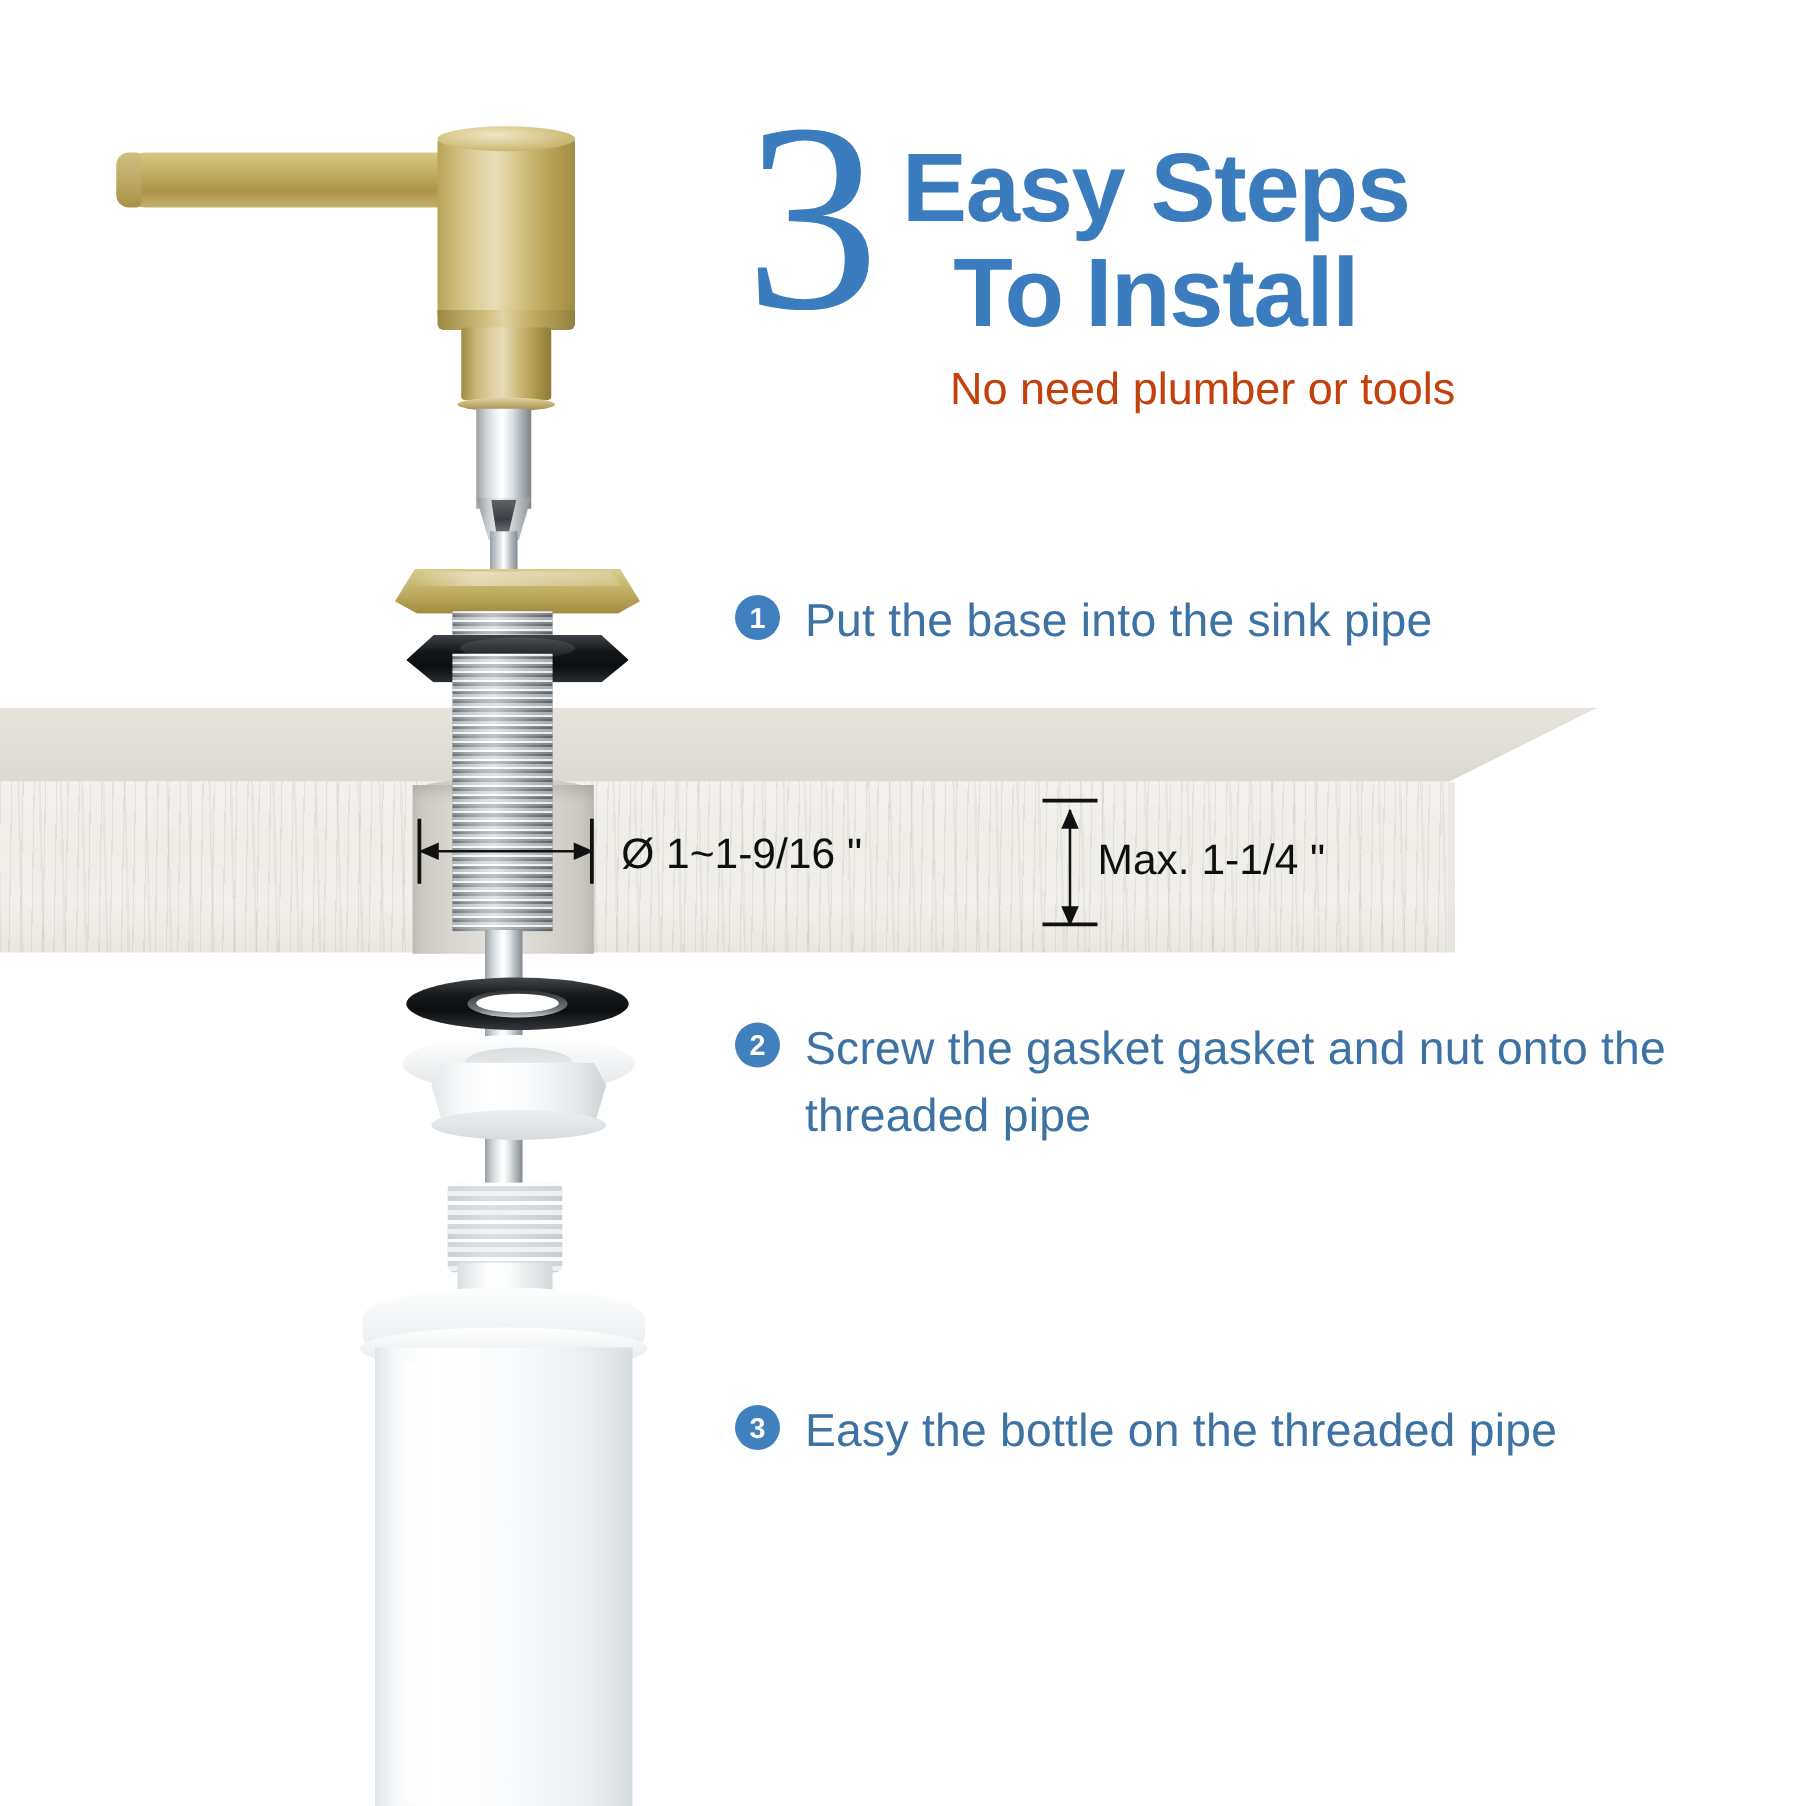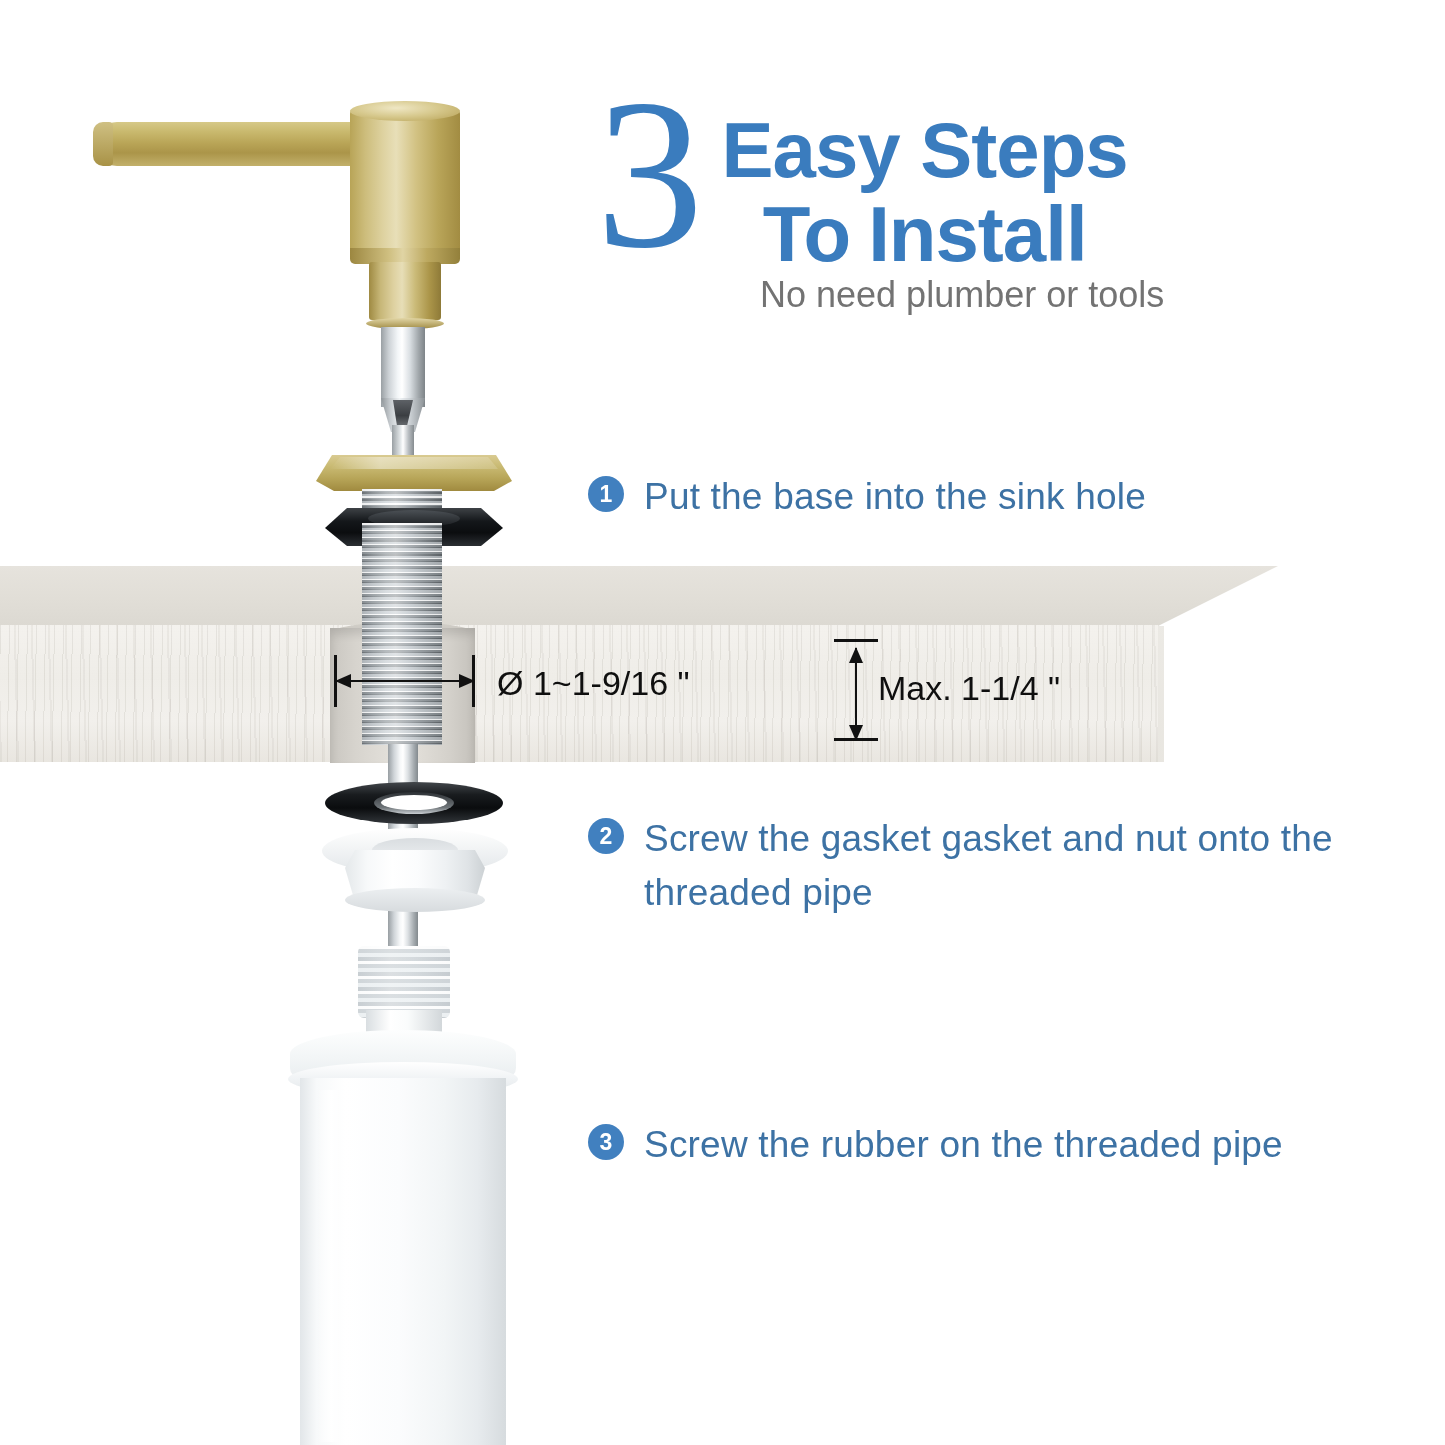--- a/index.html
+++ b/index.html
@@ -12,21 +12,21 @@
   .headline{position:absolute;left:596px;top:92px;width:640px;}
   .hl-row{display:flex;align-items:flex-start;}
   .big-three{font-family:"Liberation Serif","DejaVu Serif",serif;
              font-size:215px;line-height:0.82;font-weight:400;
              color:#3a7cbe;letter-spacing:-6px;margin-top:-6px;}
   .hl-text{margin-left:24px;margin-top:20px;}
   .hl-line{font-size:78px;line-height:0.98;font-weight:700;color:#3a7cbe;
            letter-spacing:-1px;white-space:nowrap;}
   .hl-line2{margin-top:8px;text-align:center;}
   .hl-line2 .sp{display:inline-block;width:18px;}
-  .subhead{position:absolute;left:760px;top:274px;font-size:36px;color:#737373;
+  .subhead{position:absolute;left:760px;top:290px;font-size:36px;color:#c2410c;
            font-weight:400;letter-spacing:0px;white-space:nowrap;}
 
   
   .step{position:absolute;display:flex;align-items:flex-start;}
   .badge{width:36px;height:36px;border-radius:50%;background:#4180bf;color:#fff;
          font-size:23px;font-weight:700;display:flex;align-items:center;
          justify-content:center;flex:0 0 auto;margin-top:6px;line-height:1;}
   .step-txt{margin-left:20px;font-size:37px;color:#3d72a4;line-height:1.45;
             font-weight:400;letter-spacing:.2px;}
   #step1{left:588px;top:470px;}
@@ -253,26 +253,26 @@
         <div class="hl-line hl-line2">
           <span>To</span><span class="sp"></span><span>Install</span>
         </div>
       </div>
     </div>
   </div>
   <div class="subhead">No need plumber or tools</div>
 
   <div class="step" id="step1">
     <div class="badge">1</div>
-    <div class="step-txt">Put the base into the sink hole</div>
+    <div class="step-txt">Put the base into the sink pipe</div>
   </div>
 
   <div class="step" id="step2">
     <div class="badge">2</div>
     <div class="step-txt">Screw the gasket gasket and nut onto the threaded pipe</div>
   </div>
 
   <div class="step" id="step3">
     <div class="badge">3</div>
-    <div class="step-txt">Screw the rubber on the threaded pipe</div>
+    <div class="step-txt">Easy the bottle on the threaded pipe</div>
   </div>
 
 </div>
 
 </body></html>

